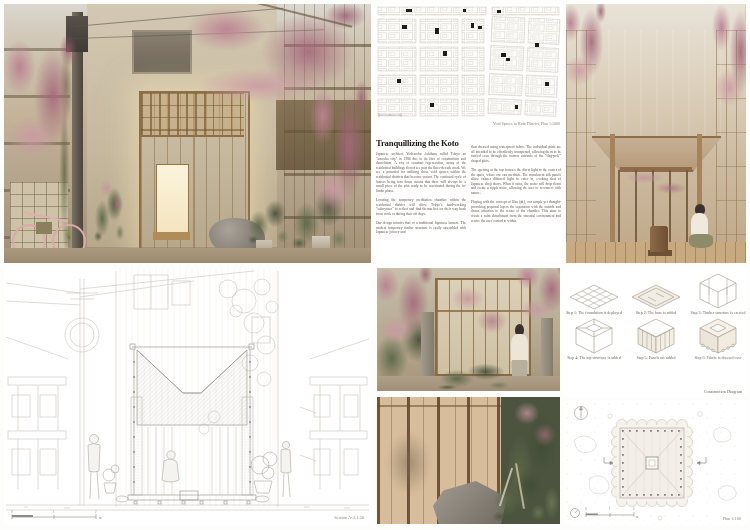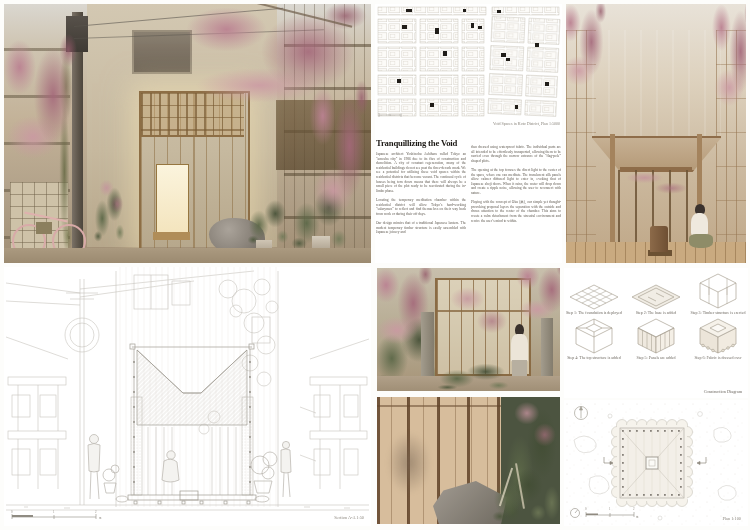--- a/index.html
+++ b/index.html
@@ -148,21 +148,21 @@
       <g stroke="#9a958c" stroke-width="0.5">
         <line x1="4" y1="110" x2="26" y2="110"></line>
           <line x1="4" y1="108" x2="4" y2="112"></line>
         <line x1="15" y1="109" x2="15" y2="111"></line>
           <line x1="26" y1="108" x2="26" y2="112"></line>
       </g>
     </svg>
     <div id="map-caption">Void Spaces in Koto District, Plan 1:5000</div>
     <div id="essay">
       <div class="col">
-        <h1>Tranquillizing the Void</h1>
+        <h1>Tranquillizing the Koto</h1>
         <p>Japanese architect Yoshinobu Ashihara called Tokyo an “amoeba city” in 1986 due to its flux of construction and demolition. A city of constant regeneration, many of the residential buildings do not see past the three-decade mark. We see a potential for utilizing these void spaces within the residential districts that become vacant. The continual cycle of houses being torn down means that there will always be a small piece of the plot ready to be reactivated during the in-limbo phase.</p>
         <p>Locating the temporary meditation chamber within the residential district will allow Tokyo’s hard-working “salarymen” to reflect and find themselves on their way back from work or during their off days.</p>
         <p>Our design mimics that of a traditional Japanese lantern. The modest temporary timber structure is easily assembled with Japanese joinery and</p>
       </div>
       <div class="col right">
         <p>then dressed using waterproof fabric. The individual parts are all intended to be effortlessly transported, allowing them to be carried even through the narrow entrance of the “flag-pole” shaped plots.</p>
         <p>The opening at the top focuses the direct light to the center of the space, where one can meditate. The translucent silk panels allow calmer diffused light to enter in, evoking that of Japanese shoji doors. When it rains, the water will drop down and create a ripple noise, allowing the user to reconnect with nature.</p>
         <p>Playing with the concept of Oku (奥), our simple yet thought-provoking proposal layers the separation with the outside and draws attention to the center of the chamber. This aims to create a calm detachment from the stressful environment and rewire the user’s mind to within.</p>
       </div>
     </div>

